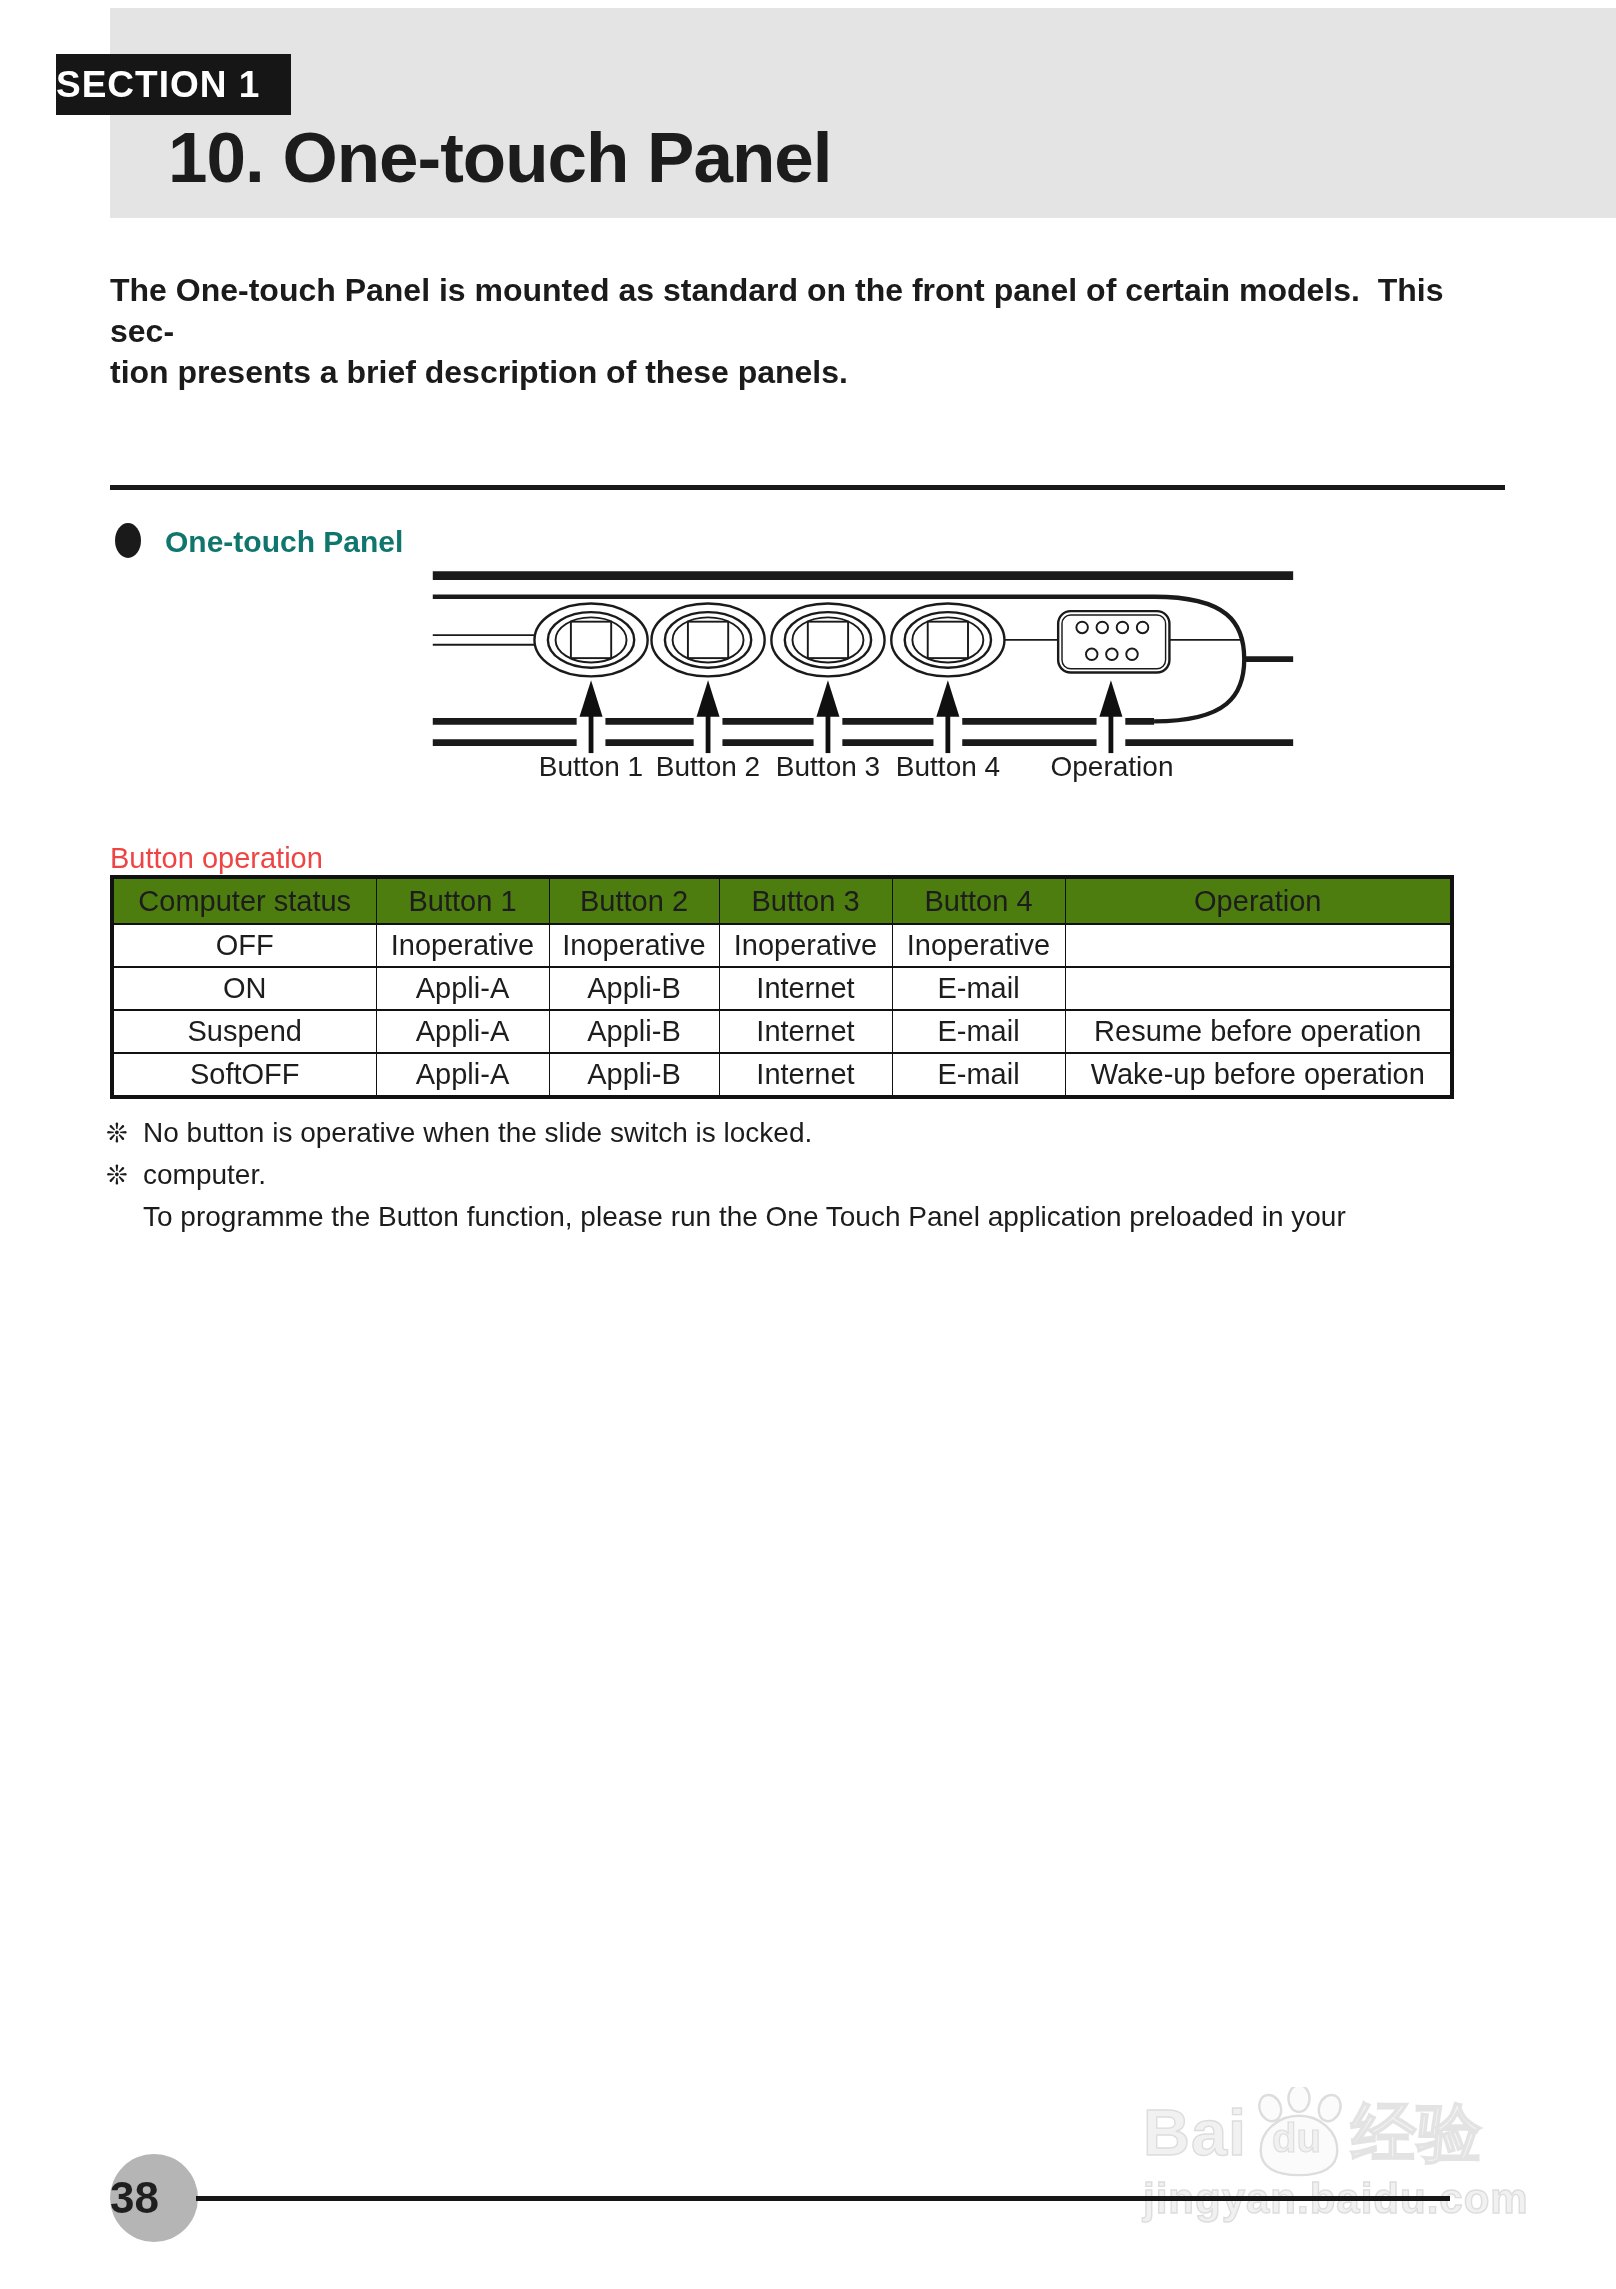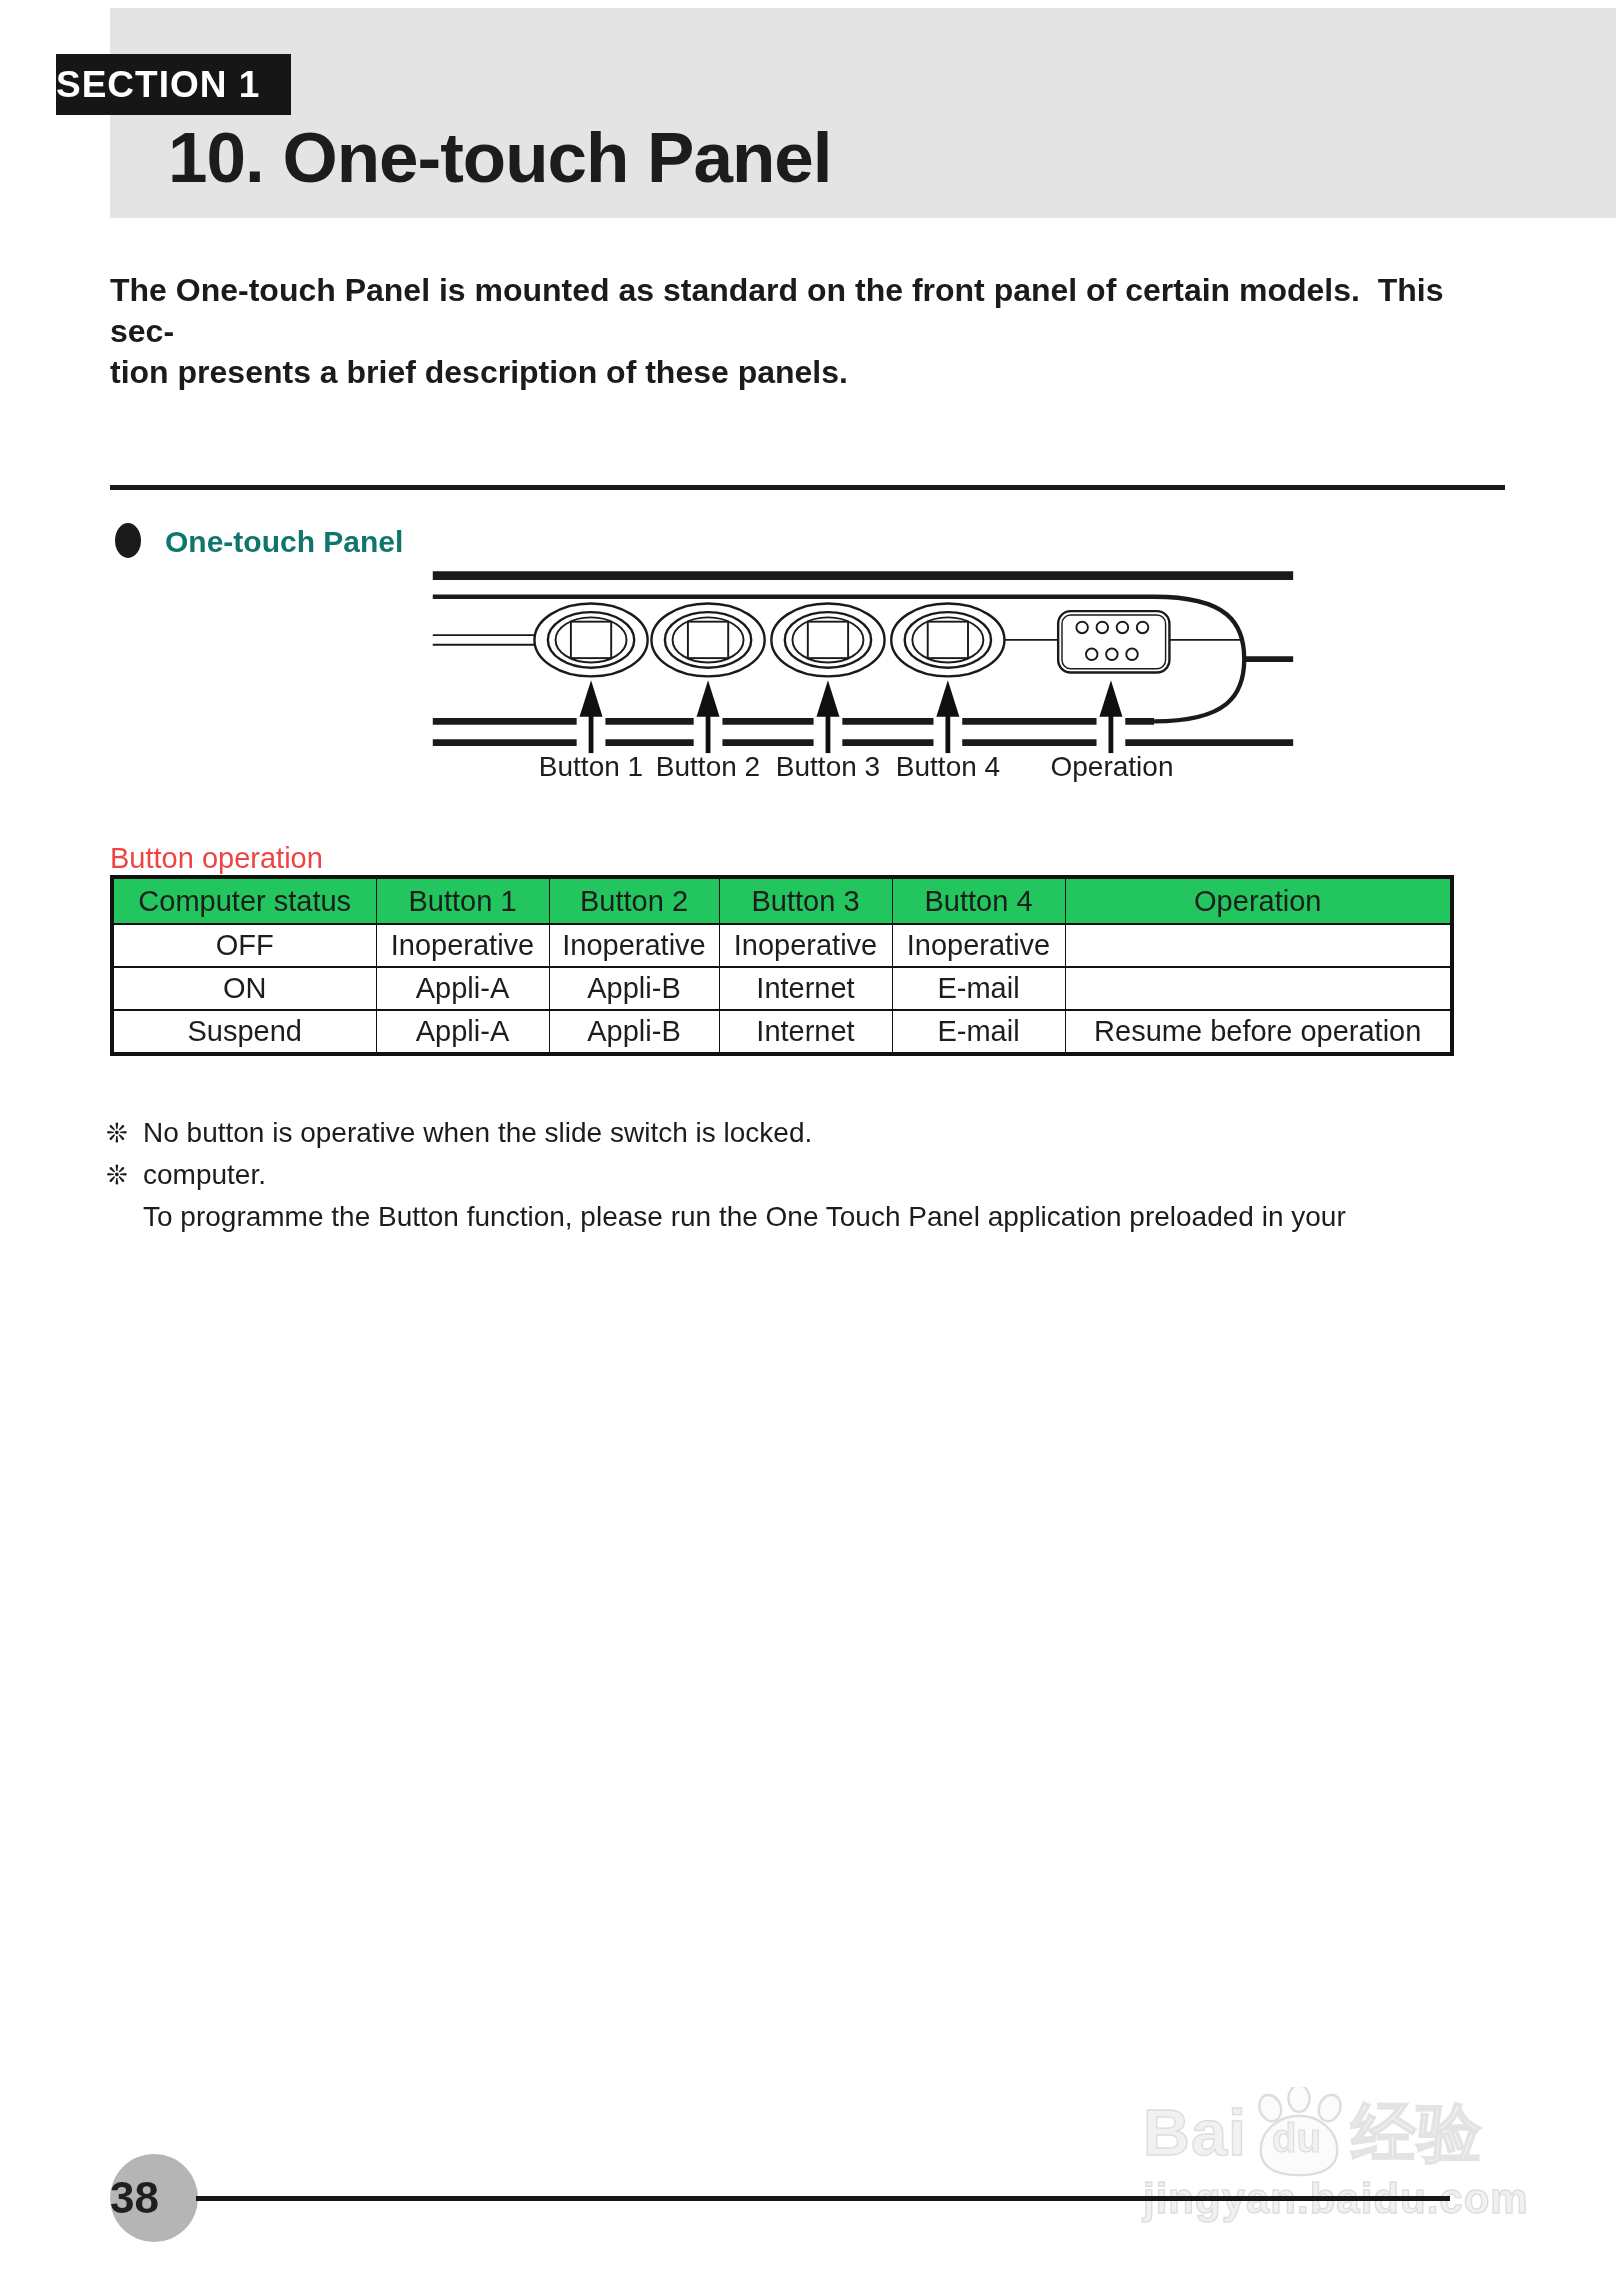--- a/index.html
+++ b/index.html
@@ -35,21 +35,21 @@
   table.op{
     position:absolute;left:110px;top:875px;border-collapse:collapse;table-layout:fixed;
     font-size:29px;color:#1d1d1d;background:#ffffff;
   }
   table.op{border:4.8px solid #111111;}
   table.op th,table.op td{
     border-left:1.9px solid #111111;border-right:1.9px solid #111111;
     border-top:2.9px solid #111111;border-bottom:2.9px solid #111111;
     text-align:center;padding:0;height:41px;font-weight:normal;overflow:hidden;white-space:nowrap;
   }
-  table.op th{background:#22c55e;height:44px;}
+  table.op th{background:#4d7c0f;height:44px;}
   
   .notes{position:absolute;left:106px;top:1112px;width:1393px;font-size:28px;line-height:42px;color:#1c1c1c;}
   .note{display:flex;}
   .note-marker{width:37px;flex:0 0 37px;font-family:"DejaVu Sans",sans-serif;font-size:26px;}
   .note-text{flex:1;}
   
   .footer-rule{position:absolute;left:196px;top:2196px;width:1254px;height:4.8px;background:#161616;z-index:3;}
   .page-number-badge{
     position:absolute;left:110px;top:2154px;width:88px;height:88px;border-radius:50%;
     background:#b5b5b5;color:#1f1f1f;font-size:44px;font-weight:bold;line-height:88px;
@@ -209,20 +209,28 @@
         <td>E-mail</td>
         <td></td>
       </tr>
       <tr>
         <td>Suspend</td>
         <td>Appli-A</td>
         <td>Appli-B</td>
         <td>Internet</td>
         <td>E-mail</td>
         <td>Resume before operation</td>
+      </tr>
+      <tr>
+        <td>SoftOFF</td>
+        <td>Appli-A</td>
+        <td>Appli-B</td>
+        <td>Internet</td>
+        <td>E-mail</td>
+        <td>Wake-up before operation</td>
       </tr>
     </tbody>
   </table>
 
   <div class="notes">
     <div class="note">
       <span class="note-marker">❊</span>
       <span class="note-text">
         <span>No button is operative when the slide switch is locked.</span>
       </span>

